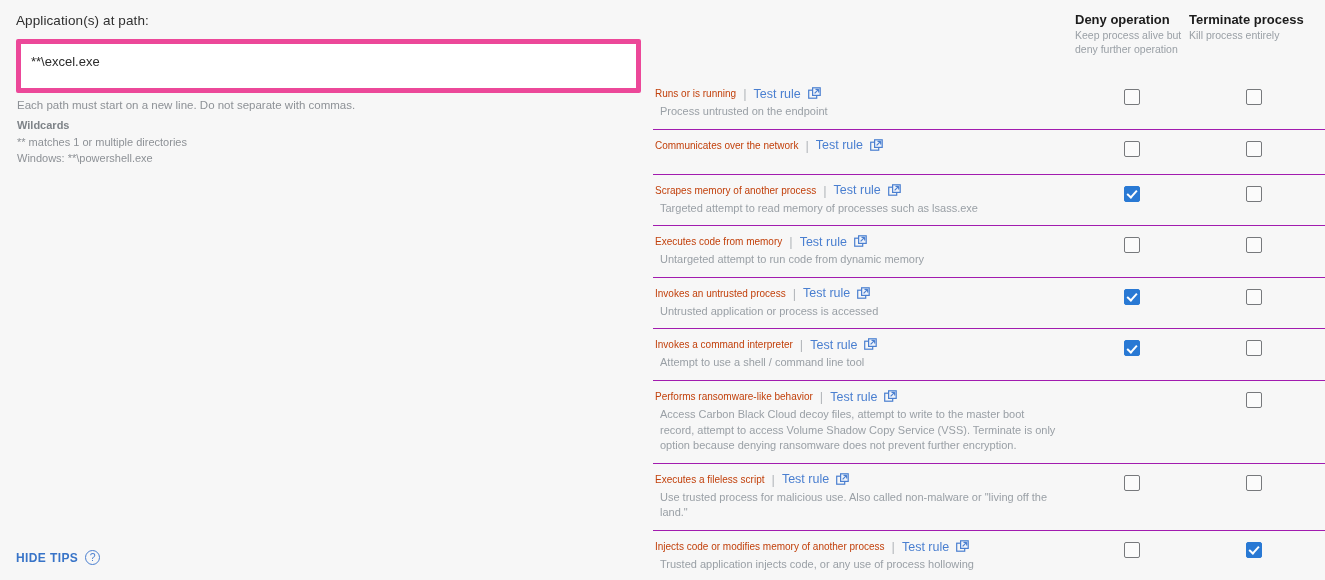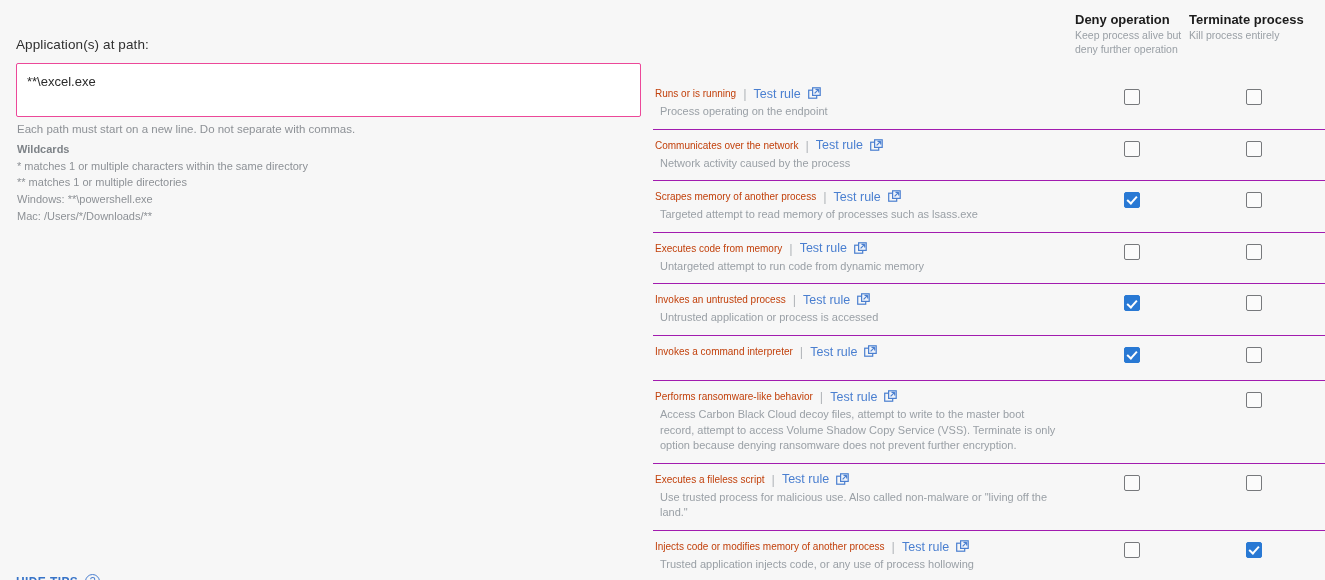--- a/index.html
+++ b/index.html
@@ -18,35 +18,34 @@
     background: #f7f7f7;
   }
 
   
   .left-panel {
     position: absolute;
     left: 0; top: 0;
     width: 652px;
     height: 444px;
     padding: 0;
-    margin-top: 24px;
   }
   .field-label {
     position: absolute;
     left: 16px; top: 13px;
     font-size: 13.5px;
     color: #2f2f2f;
     letter-spacing: 0.1px;
   }
   .path-textarea {
     position: absolute;
     left: 16px; top: 39px;
     width: 625px; height: 54px;
     background: #ffffff;
-    border: 1px solid #ec4899;
+    border: 5px solid #ec4899;
     border-radius: 2px;
     padding: 9px 10px;
     font-size: 13px;
     color: #2b2b2b;
     font-family: "Liberation Sans", sans-serif;
     resize: none;
     outline: none;
     line-height: 1.35;
   }
   .hint-line {
@@ -218,24 +217,22 @@
   <div class="left-panel">
 
     <div class="field-label">Application(s) at path:</div>
 
     <textarea class="path-textarea" placeholder="**\excel.exe" style="">**\excel.exe</textarea>
 
     <div class="hint-line">Each path must start on a new line. Do not separate with commas.</div>
 
     <div class="tips-block" id="tips-block">
         <span class="tip-head">Wildcards</span>
-        <span class="tip-line">* matches 1 or multiple characters within the same directory</span>
         <span class="tip-line">** matches 1 or multiple directories</span>
         <span class="tip-line">Windows: **\powershell.exe</span>
-        <span class="tip-line">Mac: /Users/*/Downloads/**</span>
       </div>
 
     <div class="hide-tips">
       <span class="hide-tips-label">HIDE TIPS</span>
       <span class="qmark">?</span>
     </div>
   </div>
 
   <div class="right-panel">
 
@@ -258,21 +255,21 @@
               <span class="pipe">|</span>
               <a class="test-rule">Test rule</a>
               <span class="ext-icon">
                 <svg width="13" height="13" viewBox="0 0 13 13" aria-hidden="true">
                   <rect x="0.7" y="3.2" width="8" height="8" fill="none" stroke="#4a7fd0" stroke-width="1.2"></rect>
                   <rect x="4.6" y="0.8" width="7.6" height="7.6" fill="#eef3fb" stroke="#4a7fd0" stroke-width="1.2"></rect>
                   <path d="M10.6 2.4 L6.6 6.4 M10.7 2.3 L7.5 2.3 M10.7 2.3 L10.7 5.5" stroke="#4a7fd0" stroke-width="1.2" fill="none"></path>
                 </svg>
               </span>
             </div>
-            <div class="rule-desc">Process operating on the endpoint</div>
+            <div class="rule-desc">Process untrusted on the endpoint</div>
           </div>
           <div class="cb-cell">
             <span class="cbox"></span>
           </div>
           <div class="cb-cell term-cell">
             <span class="cbox"></span>
           </div>
         </div>
         <div class="rule-row">
           <div class="rule-info">
@@ -281,21 +278,20 @@
               <span class="pipe">|</span>
               <a class="test-rule">Test rule</a>
               <span class="ext-icon">
                 <svg width="13" height="13" viewBox="0 0 13 13" aria-hidden="true">
                   <rect x="0.7" y="3.2" width="8" height="8" fill="none" stroke="#4a7fd0" stroke-width="1.2"></rect>
                   <rect x="4.6" y="0.8" width="7.6" height="7.6" fill="#eef3fb" stroke="#4a7fd0" stroke-width="1.2"></rect>
                   <path d="M10.6 2.4 L6.6 6.4 M10.7 2.3 L7.5 2.3 M10.7 2.3 L10.7 5.5" stroke="#4a7fd0" stroke-width="1.2" fill="none"></path>
                 </svg>
               </span>
             </div>
-            <div class="rule-desc">Network activity caused by the process</div>
           </div>
           <div class="cb-cell">
             <span class="cbox"></span>
           </div>
           <div class="cb-cell term-cell">
             <span class="cbox"></span>
           </div>
         </div>
         <div class="rule-row">
           <div class="rule-info">
@@ -373,20 +369,21 @@
               <span class="pipe">|</span>
               <a class="test-rule">Test rule</a>
               <span class="ext-icon">
                 <svg width="13" height="13" viewBox="0 0 13 13" aria-hidden="true">
                   <rect x="0.7" y="3.2" width="8" height="8" fill="none" stroke="#4a7fd0" stroke-width="1.2"></rect>
                   <rect x="4.6" y="0.8" width="7.6" height="7.6" fill="#eef3fb" stroke="#4a7fd0" stroke-width="1.2"></rect>
                   <path d="M10.6 2.4 L6.6 6.4 M10.7 2.3 L7.5 2.3 M10.7 2.3 L10.7 5.5" stroke="#4a7fd0" stroke-width="1.2" fill="none"></path>
                 </svg>
               </span>
             </div>
+            <div class="rule-desc">Attempt to use a shell / command line tool</div>
           </div>
           <div class="cb-cell">
             <span class="cbox checked"></span>
           </div>
           <div class="cb-cell term-cell">
             <span class="cbox"></span>
           </div>
         </div>
         <div class="rule-row">
           <div class="rule-info">

